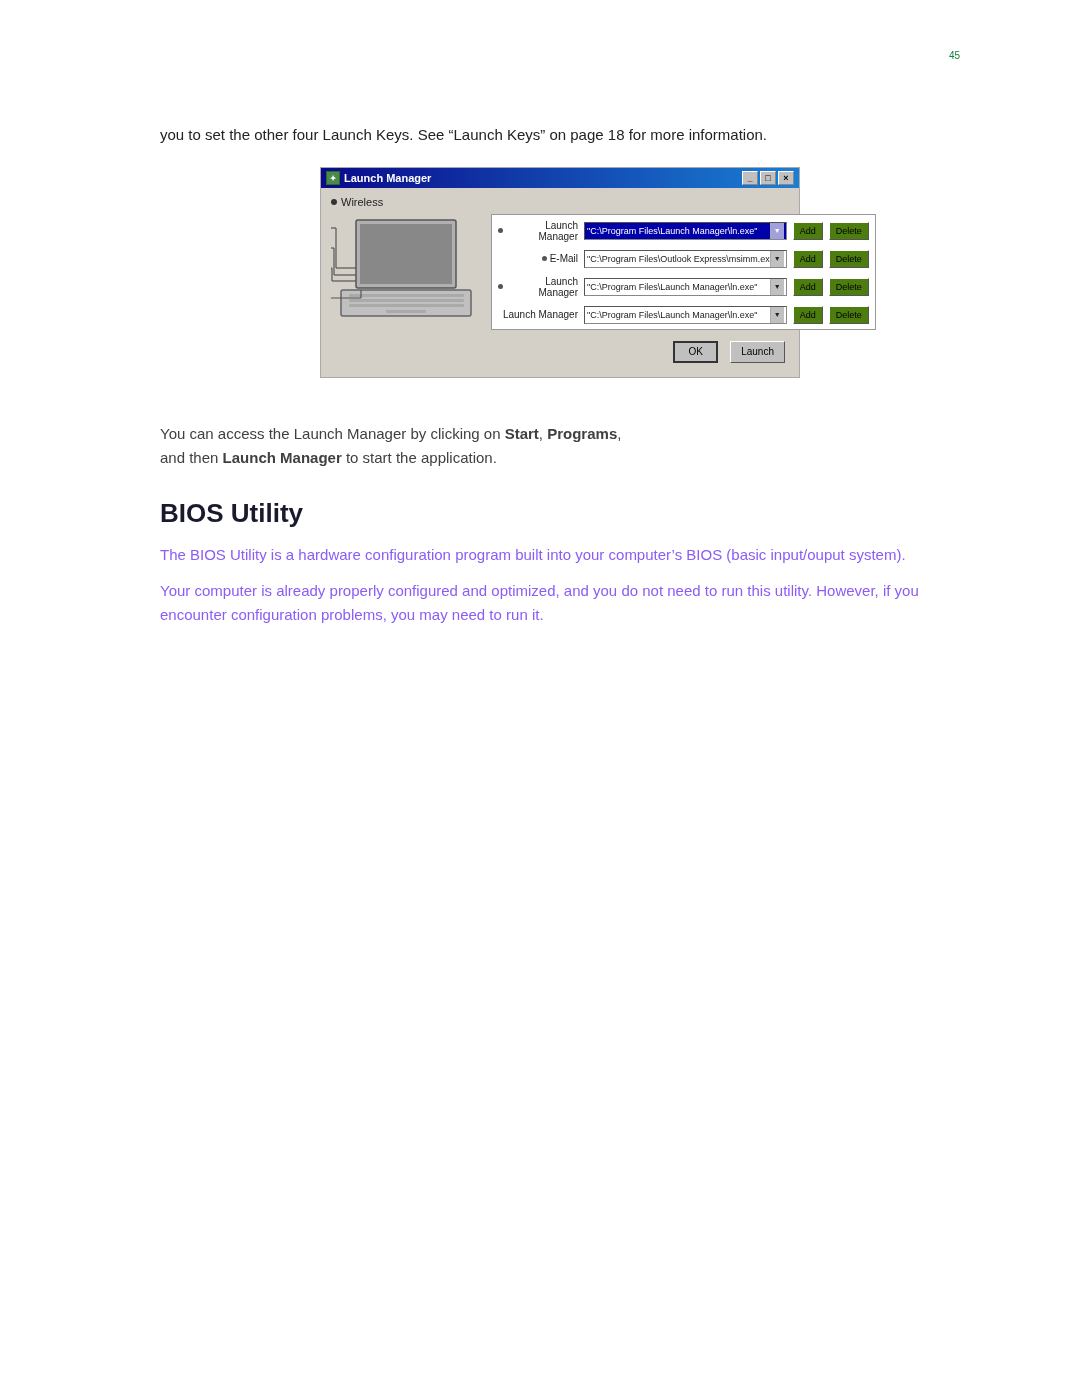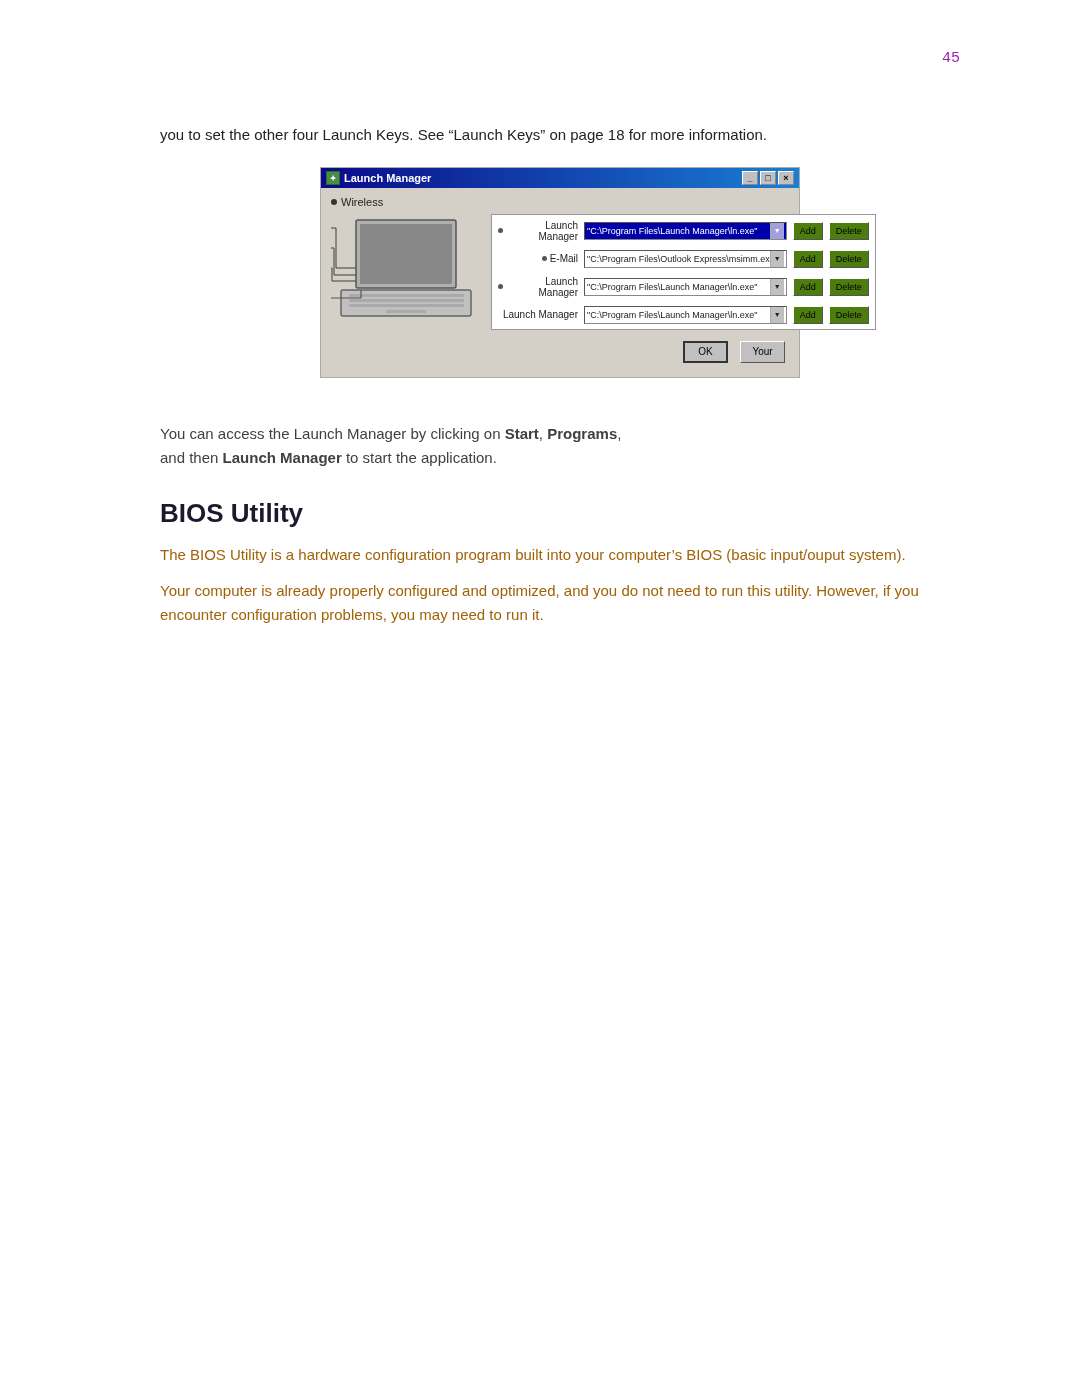--- a/index.html
+++ b/index.html
@@ -15,23 +15,22 @@
 
     .page-container {
       padding: 60px 120px 80px 160px;
       position: relative;
     }
 
     .page-number {
       position: absolute;
       top: 50px;
       right: 120px;
-      font-size: 15px;
-      color: #a21caf;
-      font-family: Liberation Mono, monospace;
+      font-size: 10px;
+      color: #15803d;
     }
 
     .intro-text {
       margin-top: 64px;
       margin-bottom: 20px;
       font-size: 15px;
       line-height: 1.5;
       color: #222;
     }
 
@@ -237,21 +236,21 @@
       font-weight: bold;
       color: #1a1a2e;
       margin-top: 28px;
       margin-bottom: 14px;
       border-bottom: none;
     }
 
     .bios-para {
       font-size: 15px;
       line-height: 1.6;
-      color: #a16207;
+      color: #8b5cf6;
       margin-bottom: 12px;
     }
 
     .bold-text {
       font-weight: bold;
     }
 
     .dialog-wrapper {
       display: flex;
       justify-content: center;
@@ -373,21 +372,21 @@
                 <span class="dropdown-arrow">▼</span>
               </div>
               <button class="row-btn">Add</button>
               <button class="row-btn">Delete</button>
             </div>
           </div>
         </div>
 
         <div class="dialog-bottom-row">
           <button class="dialog-bottom-btn ok-btn">OK</button>
-          <button class="dialog-bottom-btn">Your</button>
+          <button class="dialog-bottom-btn">Launch</button>
         </div>
       </div>
     </div>
   </div>
 
   <p class="access-text">
     <span>You can access the Launch Manager by clicking on </span><span class="bold-text">Start</span><span>, </span><span class="bold-text">Programs</span><span>,</span><br>
     <span>and then </span><span class="bold-text">Launch Manager</span><span> to start the application.</span>
   </p>
 

